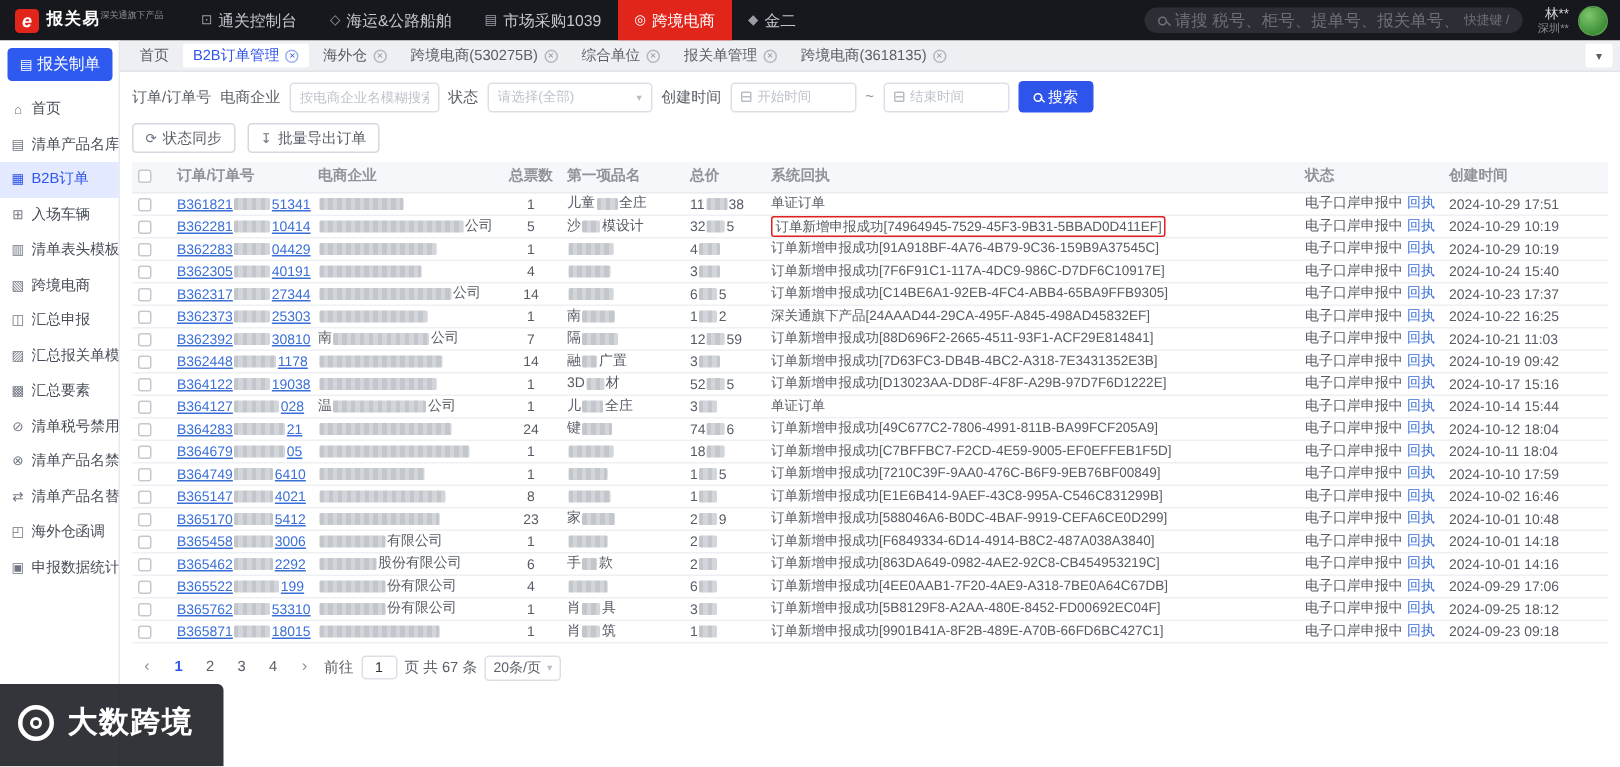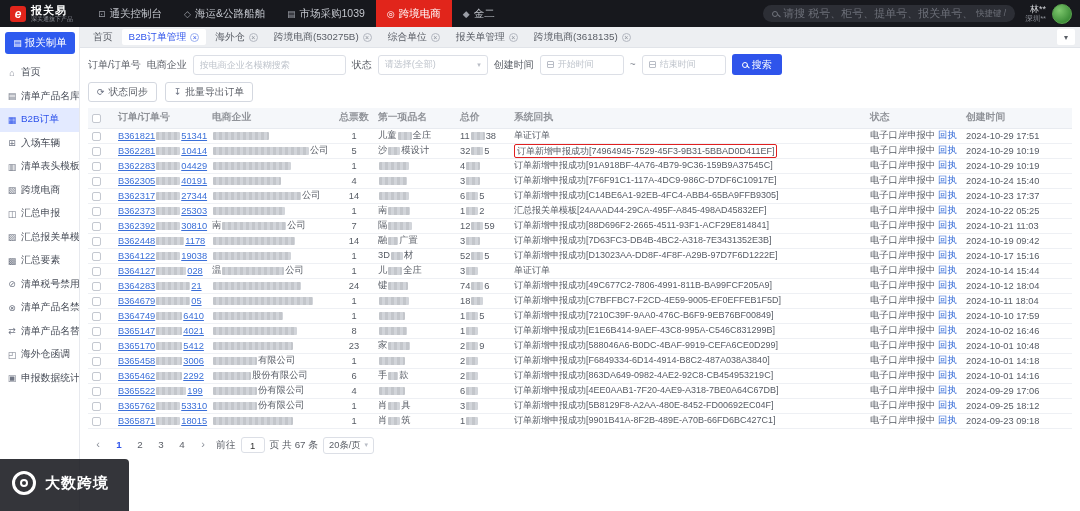--- a/index.html
+++ b/index.html
@@ -4,21 +4,21 @@
 <style>
 *{box-sizing:border-box;margin:0;padding:0}
 body{background:#fff}
 .page{width:1080px;height:511px;position:relative;overflow:hidden;background:#fff;
   font-family:"Liberation Sans","DejaVu Sans",sans-serif}
 
 .topbar{height:27px;background:#17181d;display:flex;align-items:center;padding:0 8px 0 10px}
 .logo{display:flex;align-items:center;gap:5px;margin-right:14px}
 .logo-badge{width:16px;height:16px;background:#e1251b;color:#fff;border-radius:3px;font-weight:bold;
   font-size:12px;font-style:italic;display:flex;align-items:center;justify-content:center}
-.logo-text{display:flex;flex-direction:column;line-height:1.05}
+.logo-text{display:flex;line-height:1.05}
 .logo-title{color:#fff;font-size:11px;font-weight:bold;letter-spacing:1px}
 .logo-sub{color:#8b8e96;font-size:6px}
 .top-menus{display:flex;height:100%}
 .menu-item{display:flex;align-items:center;gap:4px;padding:0 11px;font-size:10.5px;color:#c3c6cd;cursor:pointer}
 .menu-item .mi-icon{font-size:9px;color:#9a9da5}
 .menu-item.active{background:#e1251b;color:#fff}
 .menu-item.active .mi-icon{color:#fff}
 .top-search{margin-left:auto;width:252px;height:17px;background:#2c2e35;border-radius:9px;display:flex;
   align-items:center;gap:5px;padding:0 9px;overflow:hidden;cursor:text}
 .mag{width:6px;height:6px;border:1.2px solid #70737c;border-radius:50%;position:relative;flex:none}
@@ -58,21 +58,21 @@
 .tab-collapse{margin-left:auto;width:18px;height:16px;background:#fff;border-radius:2px;color:#5a5e66;
   font-size:8px;display:flex;align-items:center;justify-content:center;cursor:pointer}
 
 .content{flex:1;padding:6px 8px 0;min-width:0;display:flex;flex-direction:column}
 .filter-row{display:flex;align-items:center;gap:6px;margin-bottom:7px;white-space:nowrap}
 .f-label{font-size:10px;color:#5a5e66;flex:none}
 .f-input{height:20px;border:1px solid #dcdfe6;border-radius:3px;padding:0 6px;font-size:9px;color:#333;
   font-family:inherit;outline:none}
 .f-input::placeholder{color:#bfc4cc}
 .f-order{width:112px}
-.f-company{width:153px}
+.f-company{width:100px}
 .f-select{width:110px;height:20px;border:1px solid #dcdfe6;border-radius:3px;padding:0 6px;display:flex;
   align-items:center;justify-content:space-between;cursor:pointer}
 .f-ph{font-size:9px;color:#bfc4cc}
 .chev{font-size:7px;color:#b9bdc6}
 .f-date{width:84px;height:20px;border:1px solid #dcdfe6;border-radius:3px;padding:0 6px;display:flex;
   align-items:center;gap:4px;cursor:pointer}
 .cal{width:7px;height:7px;border:1px solid #b9bdc6;border-radius:1px;position:relative;flex:none}
 .cal::before{content:"";position:absolute;left:0;right:0;top:1.5px;height:1px;background:#b9bdc6}
 .f-tilde{font-size:10px;color:#8a8f99}
 .search-btn{height:21px;padding:0 10px;background:#2f54eb;border:none;border-radius:3px;color:#fff;
@@ -103,21 +103,21 @@
 .pg-num.active{color:#2f54eb;font-weight:bold}
 .pg-input{width:24px;height:16px;border:1px solid #dcdfe6;border-radius:3px;text-align:center;font-size:9.5px;
   font-family:inherit;outline:none;color:#333}
 .pg-size{height:17px;border:1px solid #dcdfe6;border-radius:3px;padding:0 5px;display:flex;align-items:center;
   gap:4px;font-size:9.3px;cursor:pointer}
 
 .wm{position:absolute;left:0;bottom:0;background:rgba(17,18,23,.85);display:flex;align-items:center;gap:9px;
   padding:12px 20px 16px 12px;border-top-right-radius:4px}
 .wm-logo{width:24px;height:24px;border:3px solid #fff;border-radius:50%;position:relative}
 .wm-logo::after{content:"";position:absolute;inset:5px;border:2px solid #fff;border-radius:50%}
-.wm-text{color:#fff;font-size:15px;font-weight:bold;letter-spacing:1px}
+.wm-text{color:#fff;font-size:20px;font-weight:bold;letter-spacing:1px}
 </style>
 </head>
 <body>
 
 <div class="page">
 
   <header class="topbar">
     <div class="logo">
       <span class="logo-badge">e</span>
       <span class="logo-text">
@@ -456,26 +456,26 @@
               <tr>
                 <td><span class="cb"></span></td>
                 <td>
                   <a class="olink"><span>B362373</span><span class="redact" style="width: 24px;"></span><span>25303</span></a>
                 </td>
                 <td><span></span><span class="redact" style="width: 72px;"></span><span></span></td>
                 <td>1</td>
                 <td><span>南</span><span class="redact" style="width: 22px;"></span><span></span></td>
                 <td><span>1</span><span class="redact" style="width: 12px;"></span><span>2</span></td>
                 <td>
-                  <span class="receipt">汇总报关单模板[24AAAD44-29CA-495F-A845-498AD45832EF]</span>
-                </td>
-                <td>
-                  <span>电子口岸申报中</span><a class="rlink">回执</a>
-                </td>
-                <td>2024-10-22 05:25</td>
+                  <span class="receipt">深关通旗下产品[24AAAD44-29CA-495F-A845-498AD45832EF]</span>
+                </td>
+                <td>
+                  <span>电子口岸申报中</span><a class="rlink">回执</a>
+                </td>
+                <td>2024-10-22 16:25</td>
               </tr>
 
               <tr>
                 <td><span class="cb"></span></td>
                 <td>
                   <a class="olink"><span>B362392</span><span class="redact" style="width: 24px;"></span><span>30810</span></a>
                 </td>
                 <td><span>南</span><span class="redact" style="width: 64px;"></span><span>公司</span></td>
                 <td>7</td>
                 <td><span>隔</span><span class="redact" style="width: 24px;"></span><span></span></td>

